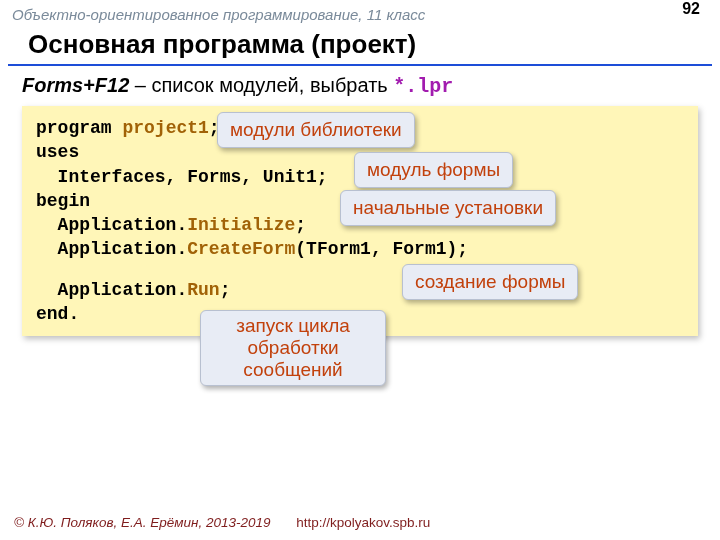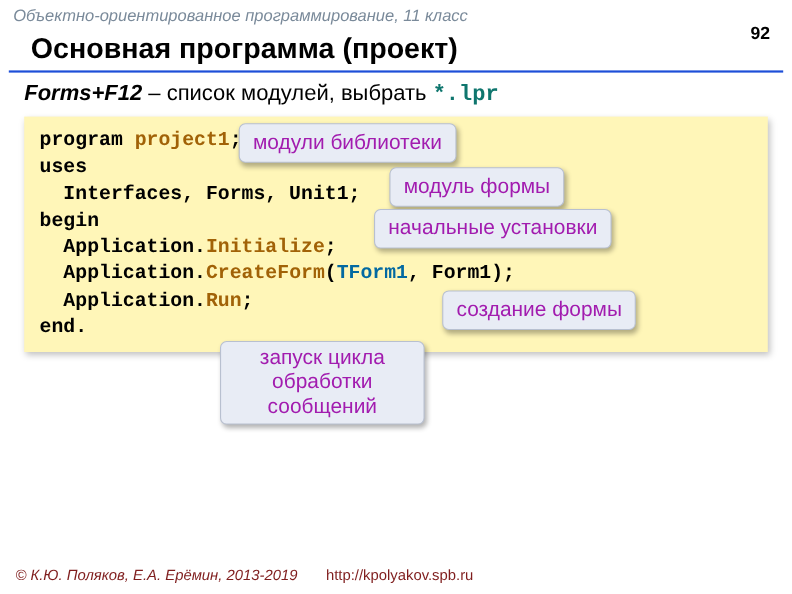--- a/index.html
+++ b/index.html
@@ -14,64 +14,64 @@
   .header-bar {
     color: #7a8a9a;
     font-style: italic;
     font-size: 15px;
     padding: 6px 12px 4px 12px;
     position: relative;
   }
   .page-num {
     position: absolute;
     right: 20px;
-    top: 22px;
+    top: 0;
     color: #000;
     font-style: normal;
     font-weight: bold;
     font-size: 16px;
     text-align: right;
   }
   .title {
     font-size: 26px;
     font-weight: bold;
     padding: 2px 20px 4px 20px;
     border-bottom: 2px solid #1d4ed8;
     margin: 0 8px 6px 8px;
   }
   .subtitle {
     font-size: 20px;
     padding: 2px 22px 8px 22px;
   }
   .subtitle .hotkey { font-style: italic; font-weight: bold; }
-  .subtitle .lpr { color: #0f766e; font-family: "Courier New", monospace; font-weight: bold; }
+  .subtitle .lpr { color: #a21caf; font-family: "Courier New", monospace; font-weight: bold; }
   .code-box {
     background: #fff6b8;
     margin: 0 22px 0 22px;
     padding: 10px 14px 10px 14px;
     font-family: "Courier New", monospace;
     font-size: 18px;
     font-weight: bold;
     line-height: 1.35;
     color: #000;
     box-shadow: 2px 3px 6px rgba(0,0,0,0.25);
     position: relative;
   }
   .id-blue { color: #a16207; }
-  .id-green { color: #0369a1; text-align: right; }
+  .id-green { color: #000000; text-align: right; }
   .callout {
     position: absolute;
     background: #e8ecf5;
     border: 1px solid #b8c0d0;
     border-radius: 6px;
     padding: 4px 12px;
     font-family: Arial, sans-serif;
     font-weight: normal;
     font-size: 19px;
-    color: #a21caf;
+    color: #c2410c;
     box-shadow: 2px 3px 5px rgba(0,0,0,0.3);
     white-space: nowrap;
     text-align: center;
   }
   .callout.multi { white-space: normal; line-height: 1.15; }
   .footer {
     position: absolute;
     bottom: 10px;
     left: 14px;
     font-size: 13.5px;
@@ -94,21 +94,21 @@
   <span class="hotkey">Forms+F12</span><span> – список модулей, выбрать </span><span class="lpr">*.lpr</span>
 </div>
 
 <div class="code-box">
 <div><span>program </span><span class="id-blue">project1</span><span>;</span></div>
 <div>uses</div>
 <div style="white-space: pre;"><span>  Interfaces, Forms, Unit1;</span></div>
 <div>begin</div>
 <div style="white-space: pre;"><span>  Application.</span><span class="id-blue">Initialize</span><span>;</span></div>
 <div style="white-space: pre;"><span>  Application.</span><span class="id-blue">CreateForm</span><span>(</span><span class="id-green">TForm1</span><span>, Form1);</span></div>
-<div style="white-space: pre;"><span>  Application.</span><span class="id-blue">Run</span><span>;</span></div>
+<div style="white-space: pre; margin-top: 16px;"><span>  Application.</span><span class="id-blue">Run</span><span>;</span></div>
 <div>end.</div>
 
   <div class="callout" style="left:195px; top:6px;">модули библиотеки</div>
   <div class="callout" style="left:332px; top:46px;">модуль формы</div>
   <div class="callout" style="left:318px; top:84px;">начальные установки</div>
   <div class="callout" style="left:380px; top:158px;">создание формы</div>
 </div>
 
 <div class="callout multi" style="left:200px; top:310px; width:186px;">запуск цикла обработки сообщений</div>
 

